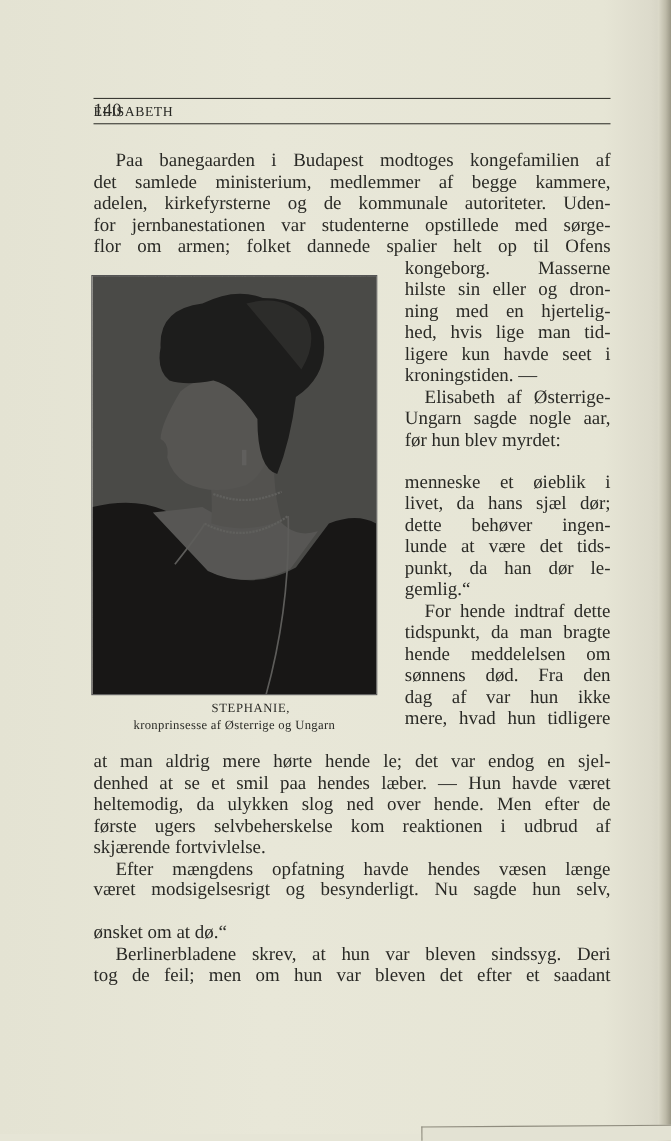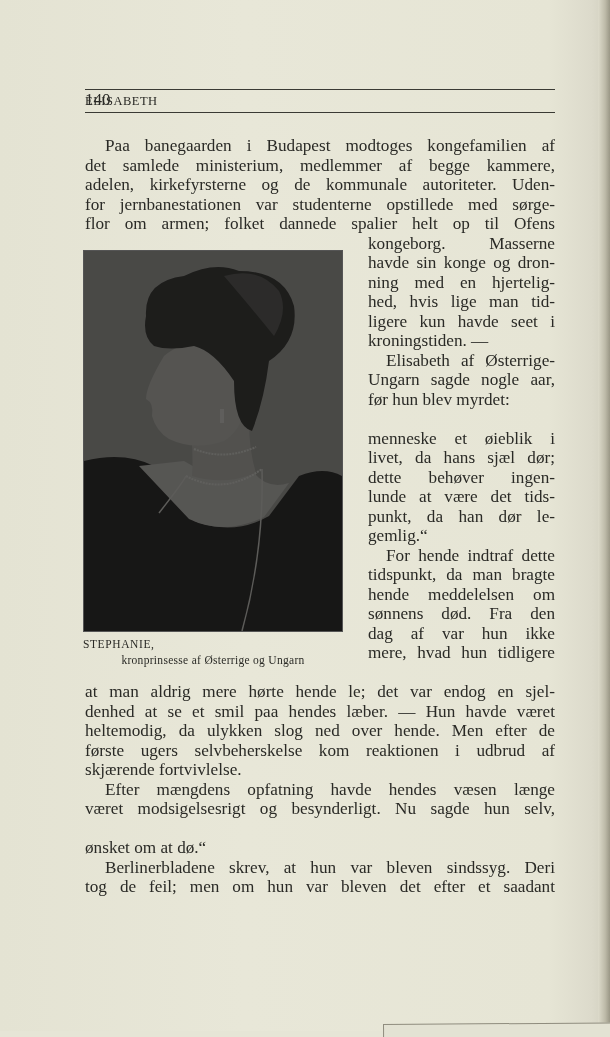--- a/index.html
+++ b/index.html
@@ -38,21 +38,21 @@
     .narrow.indent { left: 386px; width: 169px; }
     .last { text-align-last: left; }
     .photo {
       position: absolute; left: 83px; top: 250px; width: 260px; height: 382px;
       border: 1px solid #555; box-sizing: border-box;
       background: radial-gradient(ellipse at 50% 30%, #c7c6bf 0%, #b4b3ad 60%, #a8a7a1 100%);
       overflow: hidden;
     }
     .photo svg { display: block; }
     .caption-1 {
-      position: absolute; left: 83px; top: 637px; width: 260px; 
+      position: absolute; left: 98px; top: 637px; width: 260px; text-align: center;
       font-size: 11.5px; letter-spacing: 0.6px; line-height: 14px;
     }
     .caption-2 {
       position: absolute; left: 83px; top: 653px; width: 260px; text-align: center;
       font-size: 11.5px; letter-spacing: 0.3px; line-height: 14px;
     }
     .bottom-edge {
       position: absolute; left: 383px; top: 1024px; width: 227px; height: 14px;
       border-top: 1px solid #8f8c7e; border-left: 1px solid #8f8c7e;
       transform: rotate(-0.4deg); transform-origin: left top;
@@ -70,21 +70,21 @@
   <div class="running-head">ELISABETH</div>
   <div class="rule bottom"></div>
 
   <div class="line full indent" style="top:136px">Paa banegaarden i Budapest modtoges kongefamilien af</div>
   <div class="line full" style="top:155.5px">det samlede ministerium, medlemmer af begge kammere,</div>
   <div class="line full" style="top:175px">adelen, kirkefyrsterne og de kommunale autoriteter. Uden-</div>
   <div class="line full" style="top:194.5px">for jernbanestationen var studenterne opstillede med sørge-</div>
   <div class="line full" style="top:214px">flor om armen; folket dannede spalier helt op til Ofens</div>
 
   <div class="line narrow" style="top:233.5px">kongeborg.  Masserne</div>
-  <div class="line narrow" style="top:253px">havde sin konge og dron-</div>
+  <div class="line narrow" style="top:253px">hilste sin eller og dron-</div>
   <div class="line narrow" style="top:272.5px">ning med en hjertelig-</div>
   <div class="line narrow" style="top:292px">hed, hvis lige man tid-</div>
   <div class="line narrow" style="top:311.5px">ligere kun havde seet i</div>
   <div class="line narrow last" style="top:331px">kroningstiden. —</div>
   <div class="line narrow indent" style="top:350.5px">Elisabeth af Østerrige-</div>
   <div class="line narrow" style="top:370px">Ungarn sagde nogle aar,</div>
   <div class="line narrow last" style="top:389.5px">før hun blev myrdet:</div>
   <div class="line narrow" style="top:428.5px">menneske et øieblik i</div>
   <div class="line narrow" style="top:448px">livet, da hans sjæl dør;</div>
   <div class="line narrow" style="top:467.5px">dette behøver ingen-</div>

